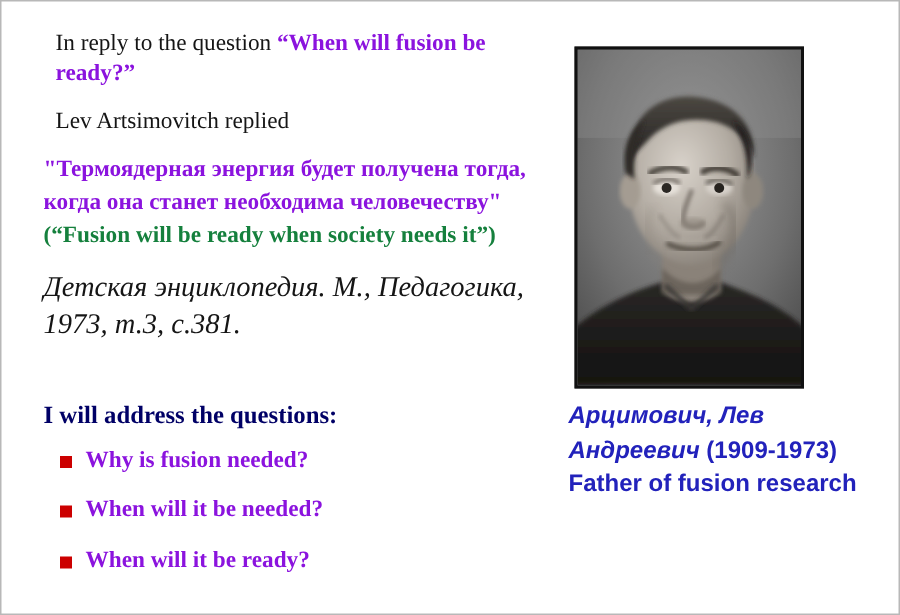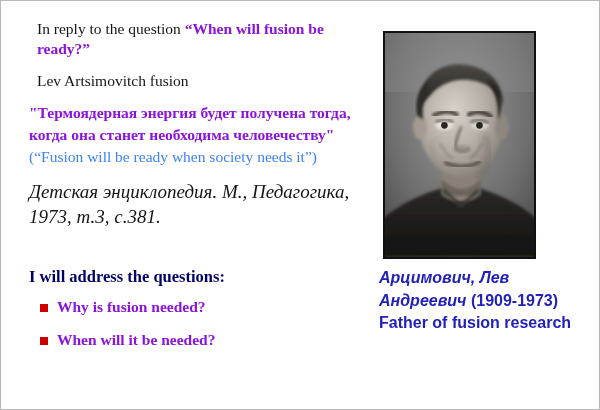--- a/index.html
+++ b/index.html
@@ -41,22 +41,22 @@
   }
 
   .quote-block {
     margin: 0 0 12px 0;
     font-size: 15.5px;
     line-height: 1.42;
     color: #8b13de;
     font-weight: bold;
   }
   .quote-trans {
-    font-weight: normal;
-    color: #3b82f6;
+    font-weight: bold;
+    color: #15803d;
   }
 
   .citation {
     margin: 0;
     font-size: 19px;
     line-height: 1.3;
     font-style: italic;
     color: #151515;
   }
 
@@ -140,37 +140,41 @@
 </style>
 </head>
 <body>
 
 <div class="slide">
 
   <div class="text-col">
 
     <p class="para"><span>In reply to the question </span><span class="q-purple">“When will fusion be ready?”</span></p>
 
-    <p class="para">Lev Artsimovitch fusion</p>
+    <p class="para">Lev Artsimovitch replied</p>
 
     <p class="quote-block"><span>"Термоядерная энергия будет получена тогда, когда она станет необходима человечеству"</span><span class="quote-trans"> (“Fusion will be ready when society needs it”)</span></p>
 
     <p class="citation">Детская энциклопедия. М., Педагогика, 1973, т.3, с.381.</p>
   </div>
 
   <div class="agenda">
     <div class="agenda-title">I will address the questions:</div>
     <ul class="agenda-list">
       <li class="agenda-item">
         <span class="bullet-square"></span>
         <span class="agenda-label">Why is fusion needed?</span>
       </li>
       <li class="agenda-item">
         <span class="bullet-square"></span>
         <span class="agenda-label">When will it be needed?</span>
+      </li>
+      <li class="agenda-item">
+        <span class="bullet-square"></span>
+        <span class="agenda-label">When will it be ready?</span>
       </li>
     </ul>
   </div>
 
   <div class="portrait-wrap">
     <svg viewBox="0 0 153 228" preserveAspectRatio="none">
       <defs>
         <radialGradient id="bgGrad" cx="50%" cy="35%" r="85%">
           <stop offset="0%" stop-color="#9a9a9a"></stop>
           <stop offset="55%" stop-color="#6e6e6e"></stop>

